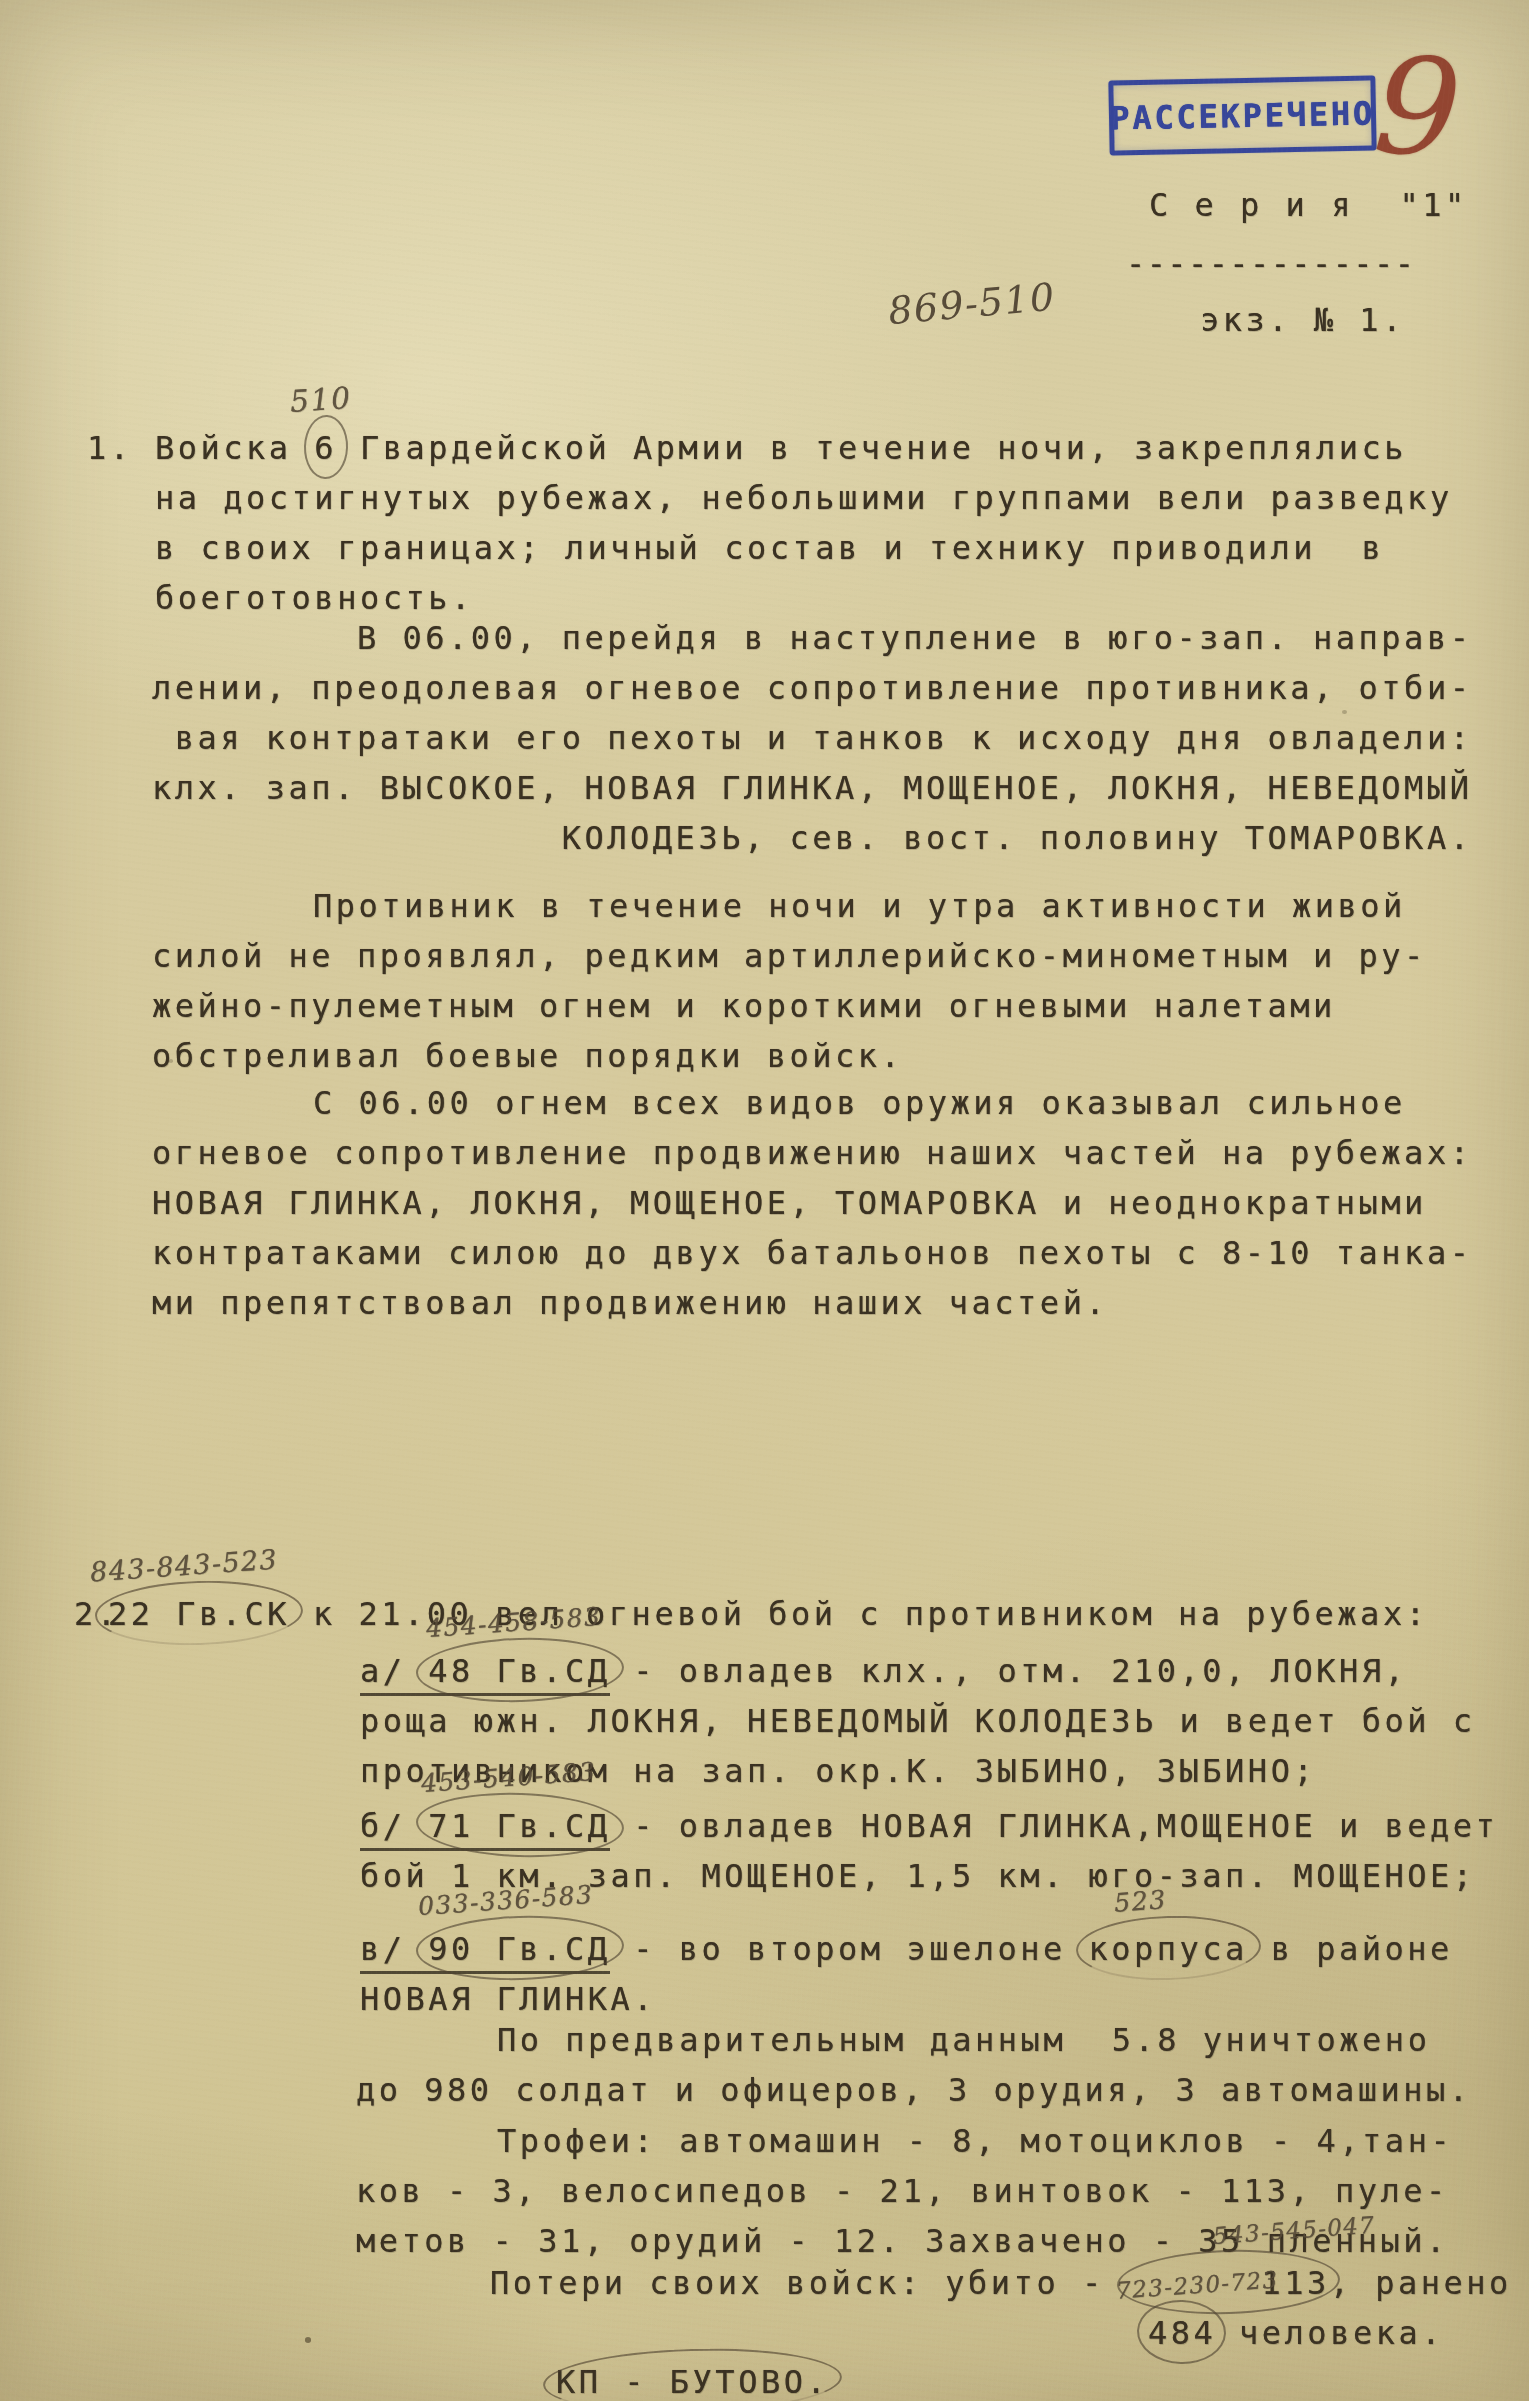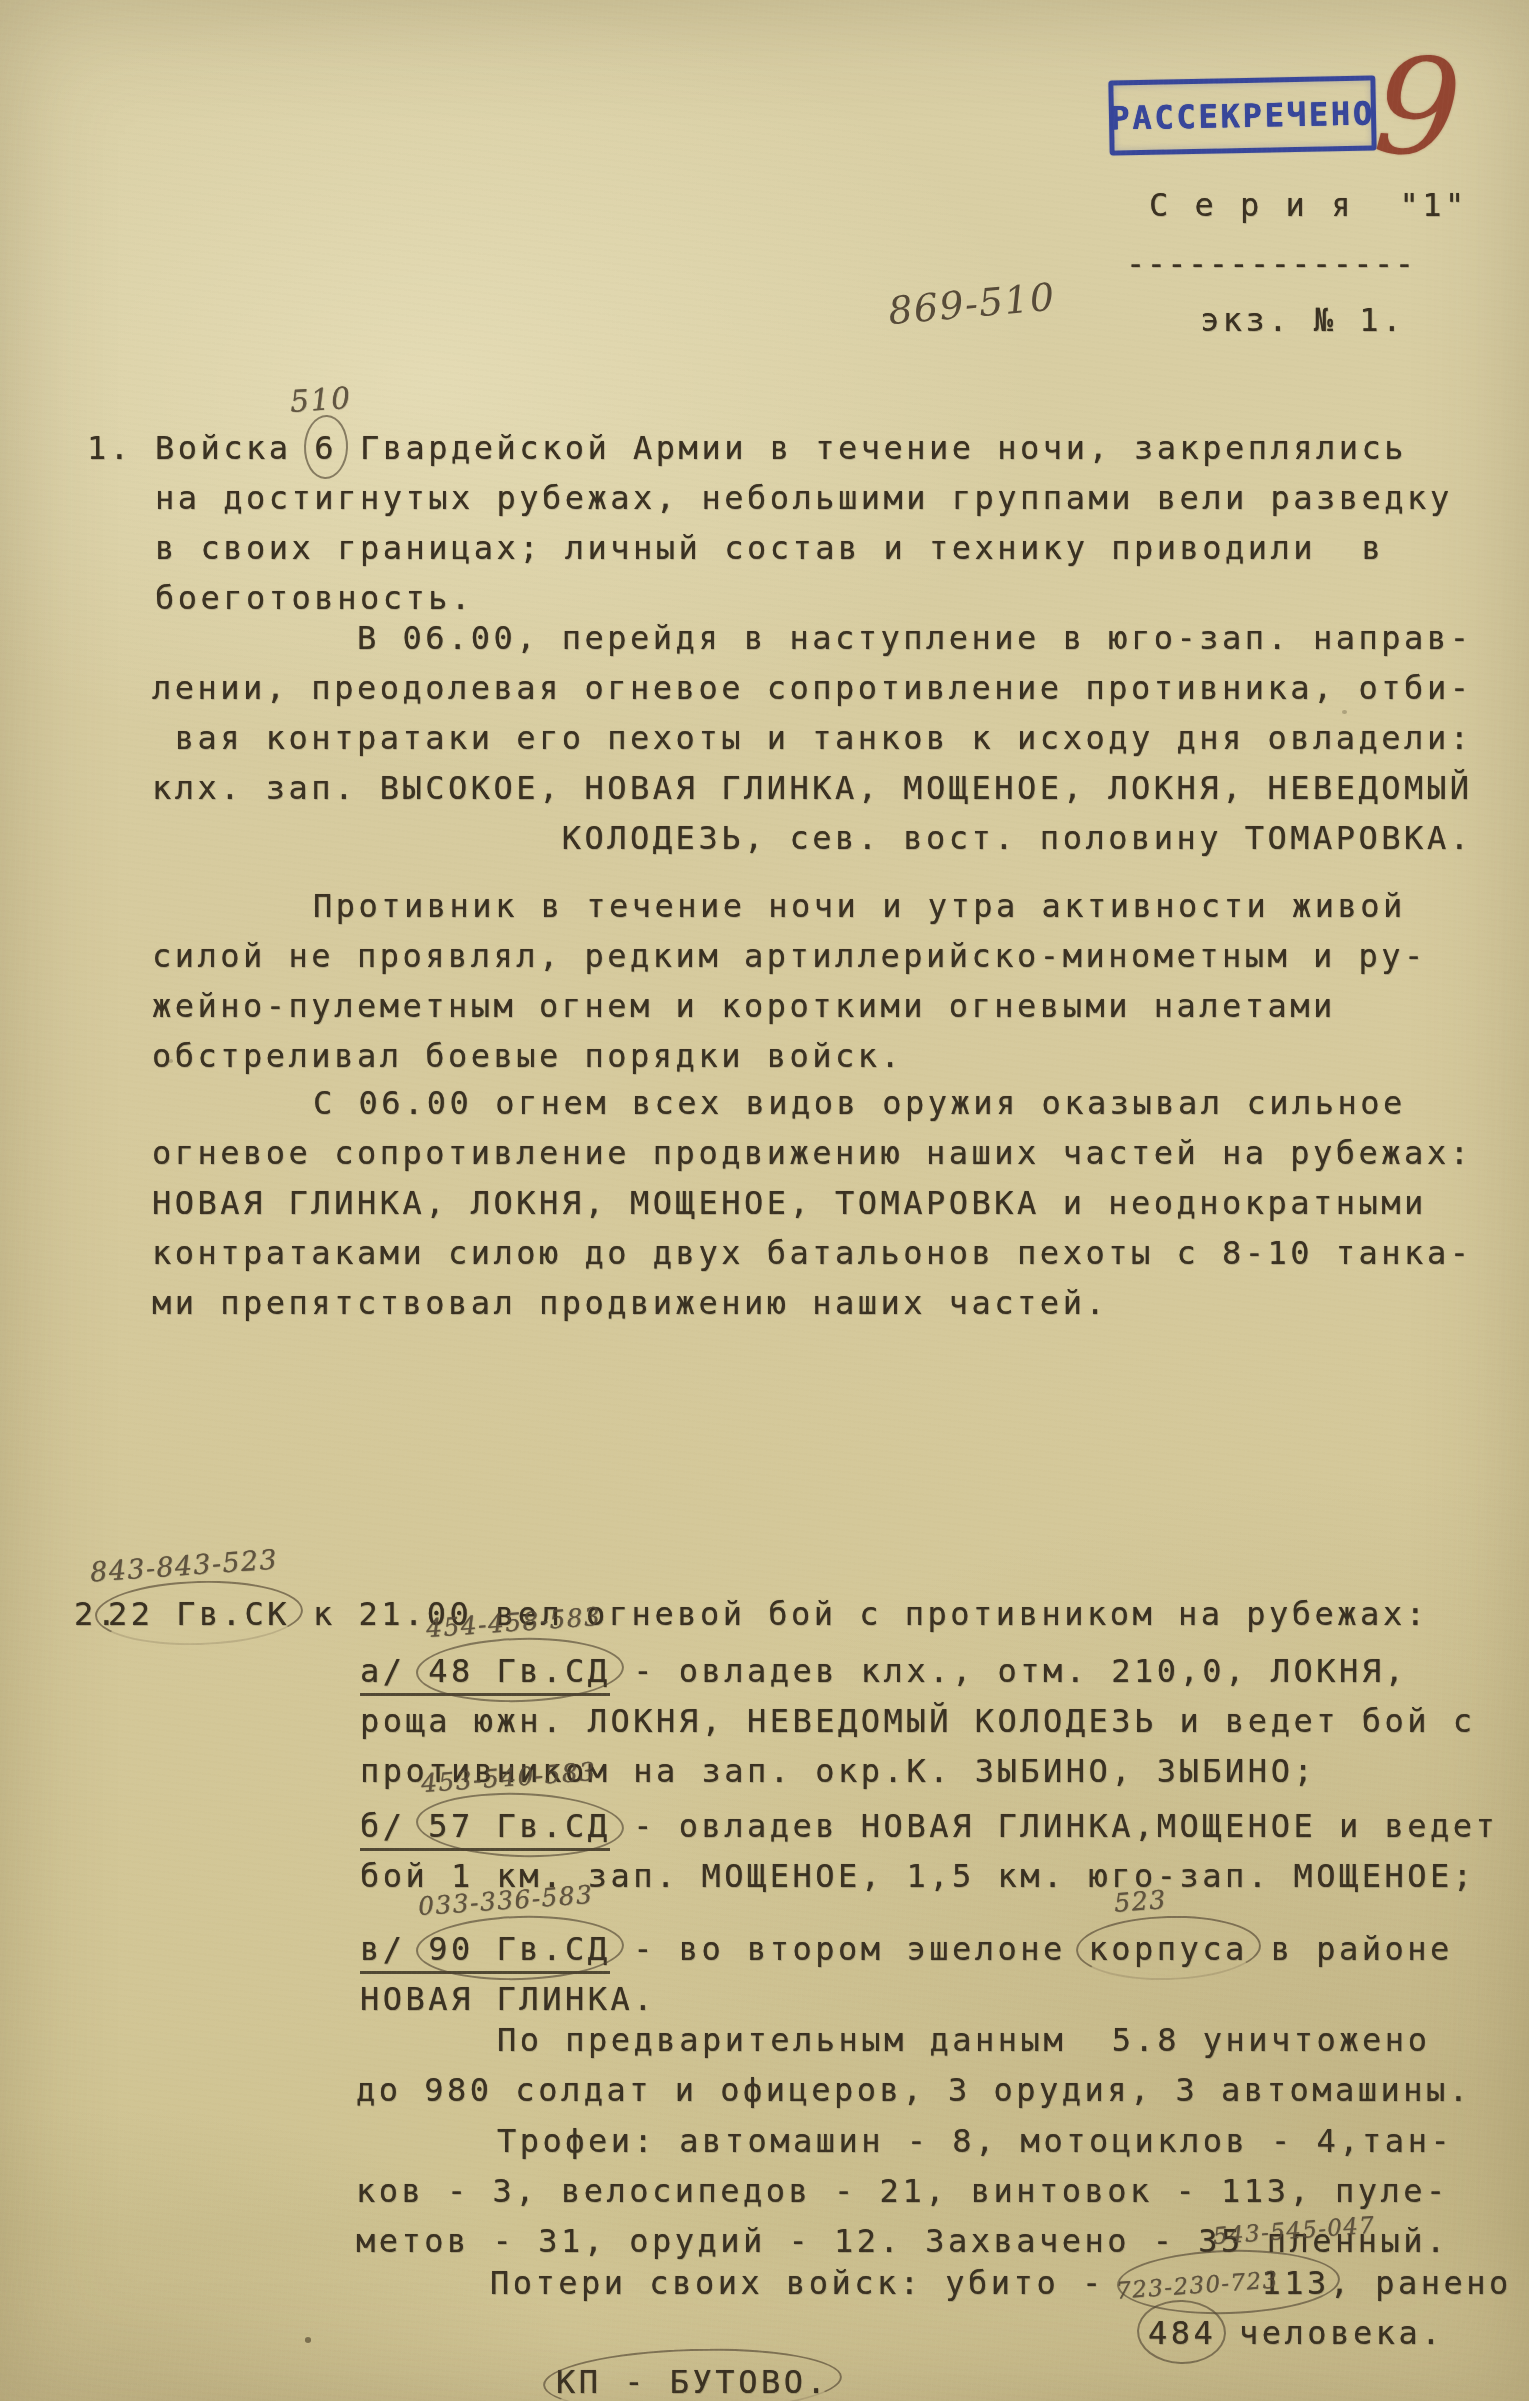--- a/index.html
+++ b/index.html
@@ -104,21 +104,21 @@
 НОВАЯ ГЛИНКА, ЛОКНЯ, МОЩЕНОЕ, ТОМАРОВКА и неоднократными
 контратаками силою до двух батальонов пехоты с 8-10 танка-
 ми препятствовал продвижению наших частей.</div>
 
   <div class="b tw" style="left:108px; top:1589px;"><span class="num" style="left:-34px;">2.</span><span class="circ circ-open"><span class="ann hw" style="left:-18.3px;">843-843-523</span><span>22 Гв.СК</span></span><span> к 21.00 вел огневой бой с противником на рубежах:</span></div>
 
   <div class="b tw" style="left:360px; top:1646px;"><span class="u"><span>а/ </span><span class="circ"><span class="ann hw" style="left:-2.8px; font-size:25px;">454-458-583</span><span>48 Гв.СД</span></span></span><span> - овладев клх., отм. 210,0, ЛОКНЯ,
 роща южн. ЛОКНЯ, НЕВЕДОМЫЙ КОЛОДЕЗЬ и ведет бой с
 противником на зап. окр.К. ЗЫБИНО, ЗЫБИНО;</span></div>
 
-  <div class="b tw" style="left:360px; top:1801px;"><span class="u"><span>б/ </span><span class="circ circ-r2"><span class="ann hw" style="left:-7px; font-size:25px;">453-540-583</span><span>57 Гв.СД</span></span></span><span> - овладев НОВАЯ ГЛИНКА,МОЩЕНОЕ и ведет
+  <div class="b tw" style="left:360px; top:1801px;"><span class="u"><span>б/ </span><span class="circ circ-r2"><span class="ann hw" style="left:-7px; font-size:25px;">453-540-583</span><span>71 Гв.СД</span></span></span><span> - овладев НОВАЯ ГЛИНКА,МОЩЕНОЕ и ведет
 бой 1 км. зап. МОЩЕНОЕ, 1,5 км. юго-зап. МОЩЕНОЕ;</span></div>
 
   <div class="b tw" style="left:360px; top:1924px;"><span class="u"><span>в/ </span><span class="circ"><span class="ann hw" style="left:-10px; font-size:25px;">033-336-583</span><span>90 Гв.СД</span></span></span><span> - во втором эшелоне </span><span class="circ circ-open"><span class="ann hw" style="left:25.4px; font-size:25.4px;">523</span><span>корпуса</span></span><span> в районе</span><br><span>НОВАЯ ГЛИНКА.</span></div>
 
   <div class="b tw indent2" style="left:356px; top:2015px;">По предварительным данным  5.8 уничтожено
 до 980 солдат и офицеров, 3 орудия, 3 автомашины.</div>
   <div class="b tw indent2" style="left:356px; top:2116px;">Трофеи: автомашин - 8, мотоциклов - 4,тан-
 ков - 3, велосипедов - 21, винтовок - 113, пуле-
 метов - 31, орудий - 12. Захвачено - 35 пленный.</div>
 

